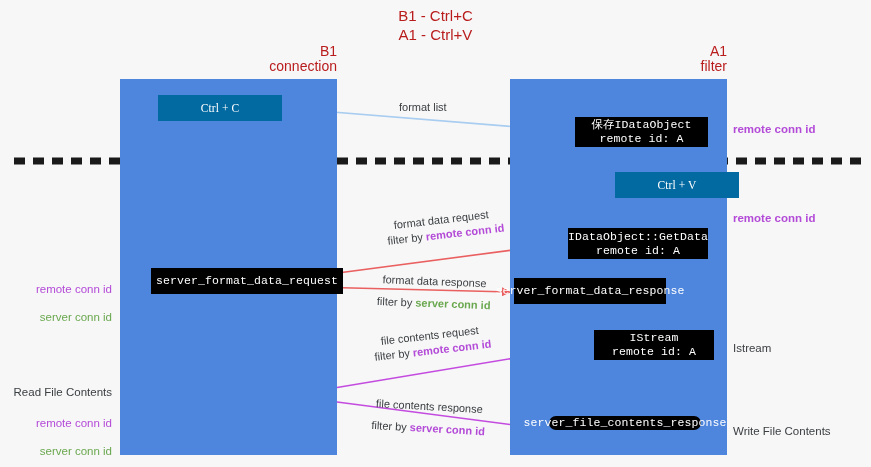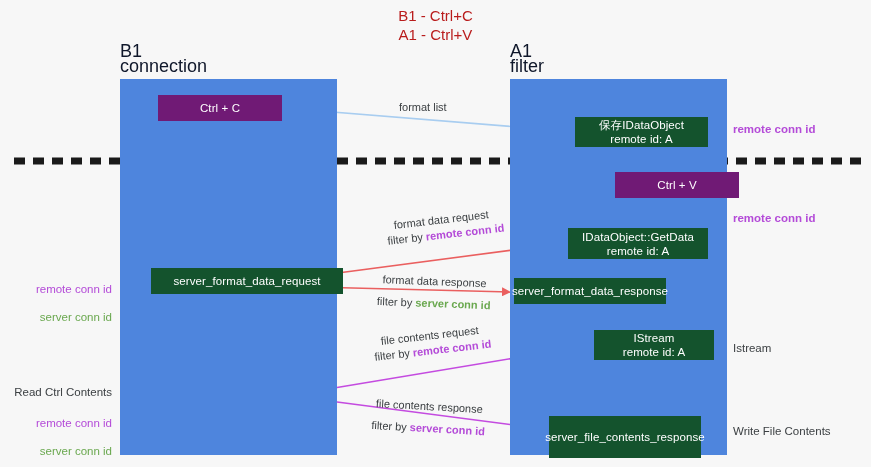--- a/index.html
+++ b/index.html
@@ -27,24 +27,24 @@
     top: 6px; left: 0; width: 871px;
     text-align: center;
     font-size: 15px;
     line-height: 19px;
     color: #b91c1c;
     white-space: pre-line;
   }
 
   
   .col-header {
-    text-align: left;
-    font-size: 18px;
+    text-align: right;
+    font-size: 14px;
     line-height: 15px;
-    color: #0f172a;
+    color: #b91c1c;
     white-space: pre-line;
   }
   #col-header-b1 { top: 44px; left: 120px; width: 217px; }
   #col-header-a1 { top: 44px; left: 510px; width: 217px; }
 
   
   .lane {
     background: #4e85dd;
     top: 79px;
     height: 376px;
@@ -59,32 +59,32 @@
     flex-direction: column;
     align-items: center;
     justify-content: center;
     color: #ffffff;
     font-size: 11.5px;
     line-height: 14px;
     text-align: center;
     white-space: pre-line;
     letter-spacing: 0.1px;
   }
-  .node.green { background: #701a75; }
-  .node.orange { background: #14532d; }
+  .node.green { background: #0369a1; font-family: Liberation Serif, serif; }
+  .node.orange { background: #000000; font-family: Liberation Mono, monospace; }
 
   #node-ctrl-c          { left: 158px; top: 95px;  width: 124px; height: 26px; }
   #node-idataobject     { left: 575px; top: 117px; width: 133px; height: 30px; }
   #node-ctrl-v          { left: 575px; top: 172px; width: 124px; height: 26px; margin-left: 40px; }
   #node-getdata         { left: 568px; top: 228px; width: 140px; height: 31px; }
   #node-fmt-req         { left: 151px; top: 268px; width: 192px; height: 26px; }
   #node-fmt-resp        { left: 514px; top: 278px; width: 152px; height: 26px; }
   #node-istream         { left: 594px; top: 330px; width: 120px; height: 30px; }
   #node-file-req        { left: 151px; top: 383px; width: 160px; height: 26px; }
-  #node-file-resp       { left: 549px; top: 416px; width: 152px; height: 42px; }
+  #node-file-resp       { left: 549px; top: 416px; width: 152px; height: 14px; border-radius: 12px; }
 
   
   .annot {
     font-size: 11.5px;
     line-height: 14px;
     white-space: pre-line;
   }
   .annot.bold { font-weight: bold; }
   .annot.right-side { text-align: left; }
   .annot.left-side  { text-align: right; }
@@ -232,20 +232,20 @@
 
   <div class="abs annot right-side c-plain" id="annot-r-istream">Istream</div>
 
   <div class="abs annot right-side c-plain" id="annot-r-write">Write File Contents</div>
 
   <div class="abs annot left-side" id="annot-l-ids-1">
     <div class="bold c-remote">remote conn id</div>
     <div class="bold c-server-green">server conn id</div>
   </div>
 
-  <div class="abs annot left-side c-plain" id="annot-l-read">Read Ctrl Contents</div>
+  <div class="abs annot left-side c-plain" id="annot-l-read">Read File Contents</div>
 
   <div class="abs annot left-side" id="annot-l-ids-2">
     <div class="bold c-remote">remote conn id</div>
     <div class="bold c-server-green">server conn id</div>
   </div>
 
 </div>
 
 </body></html>

